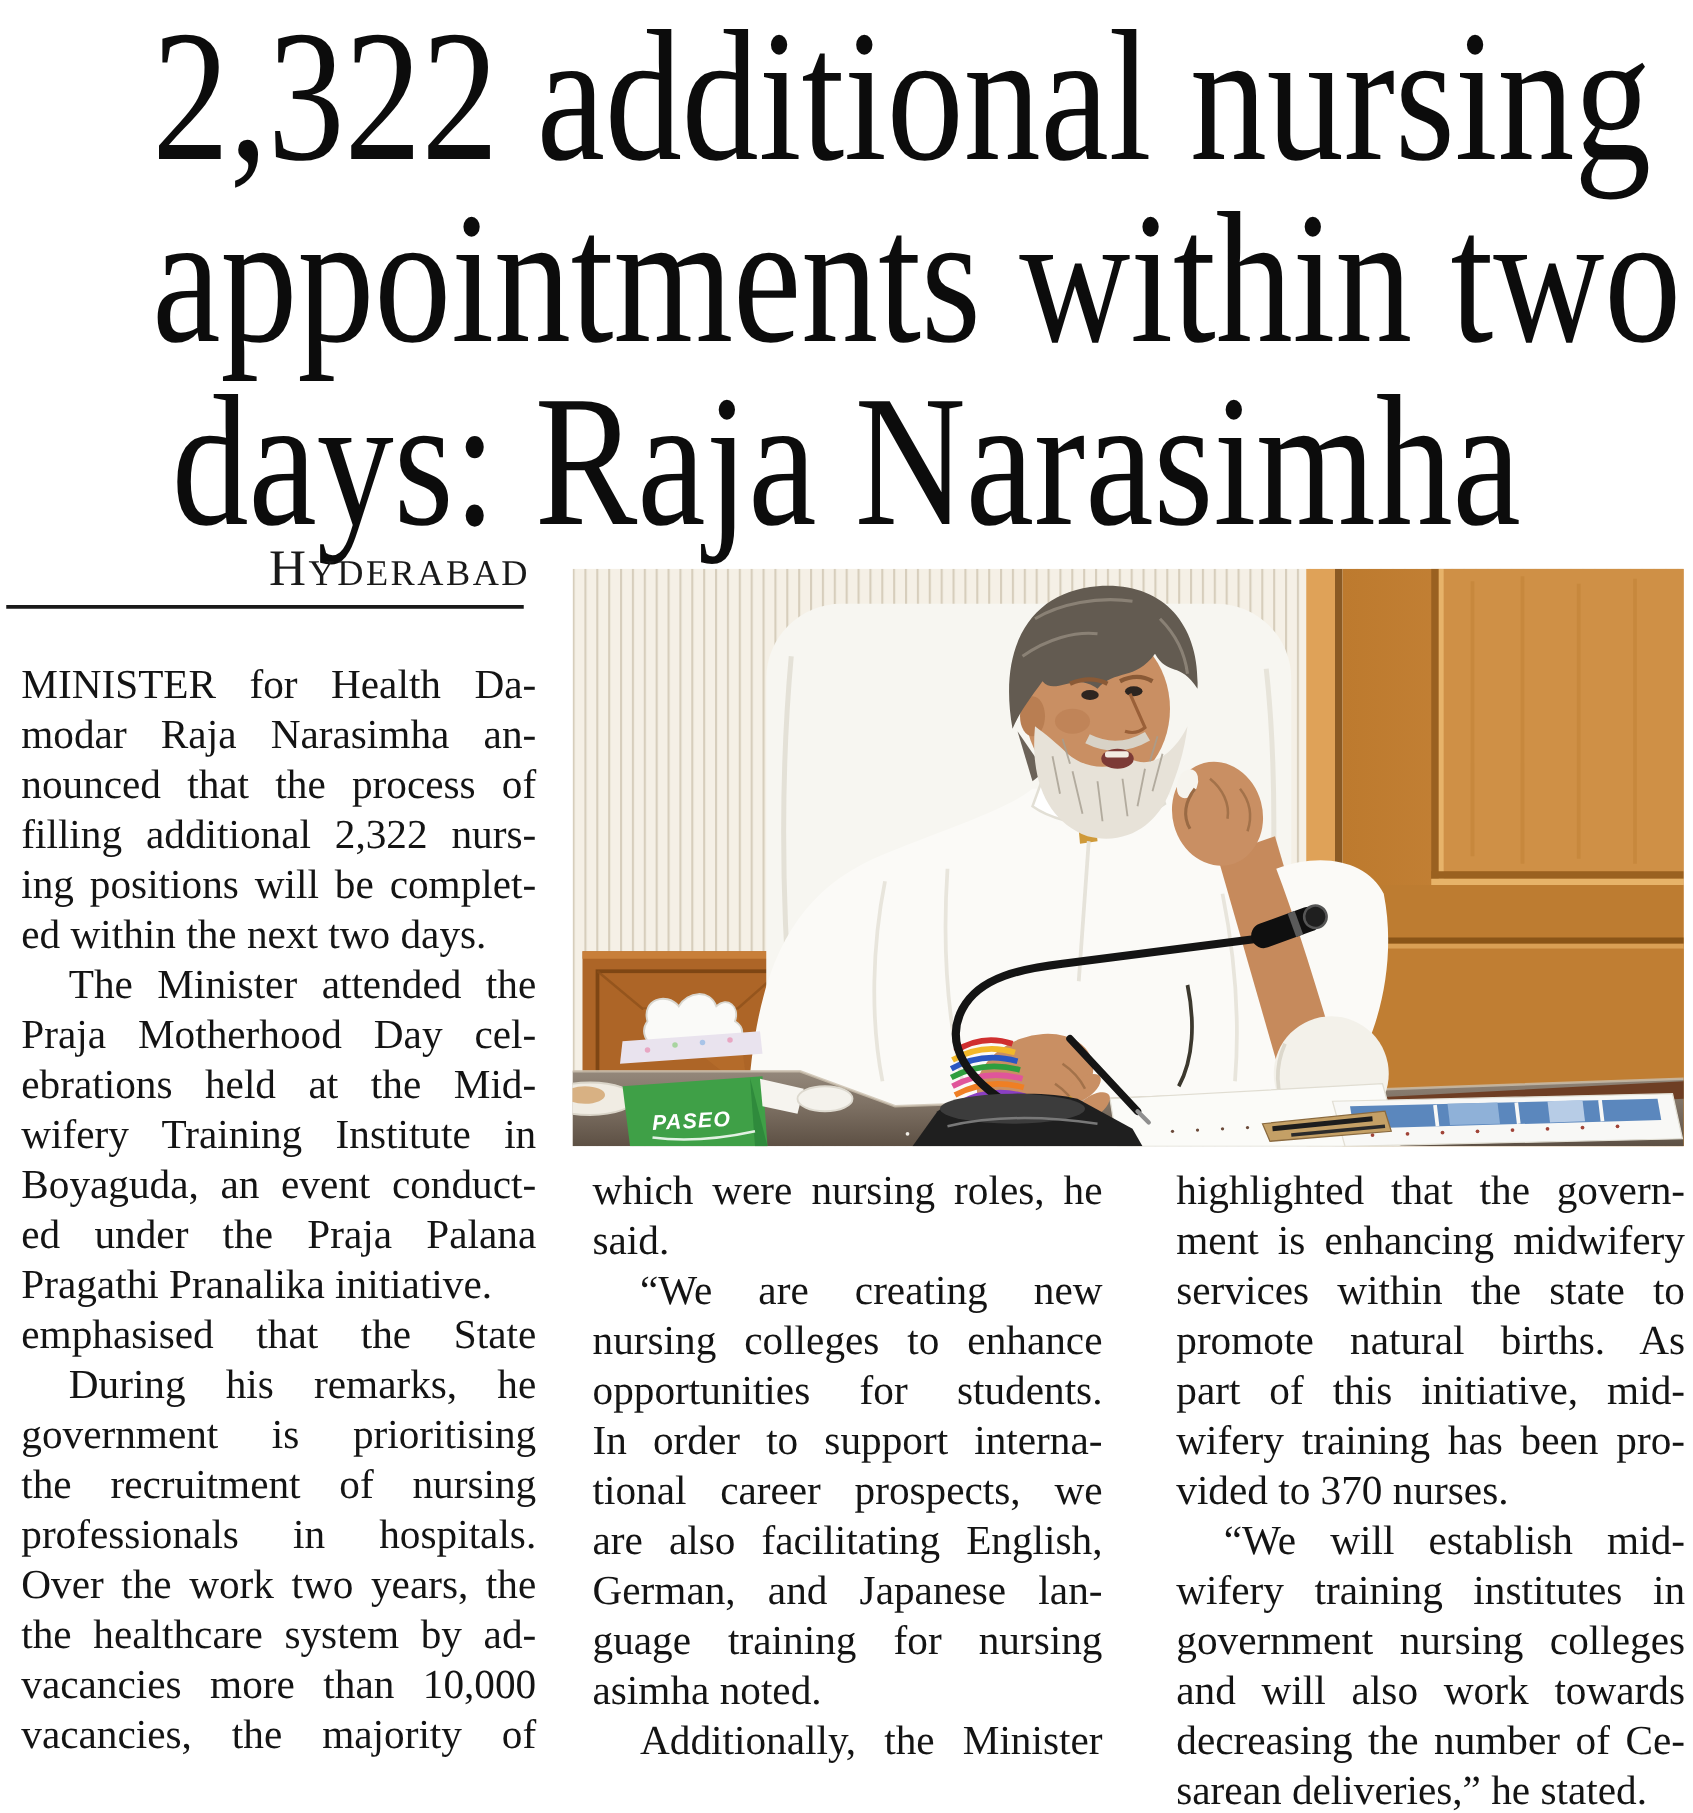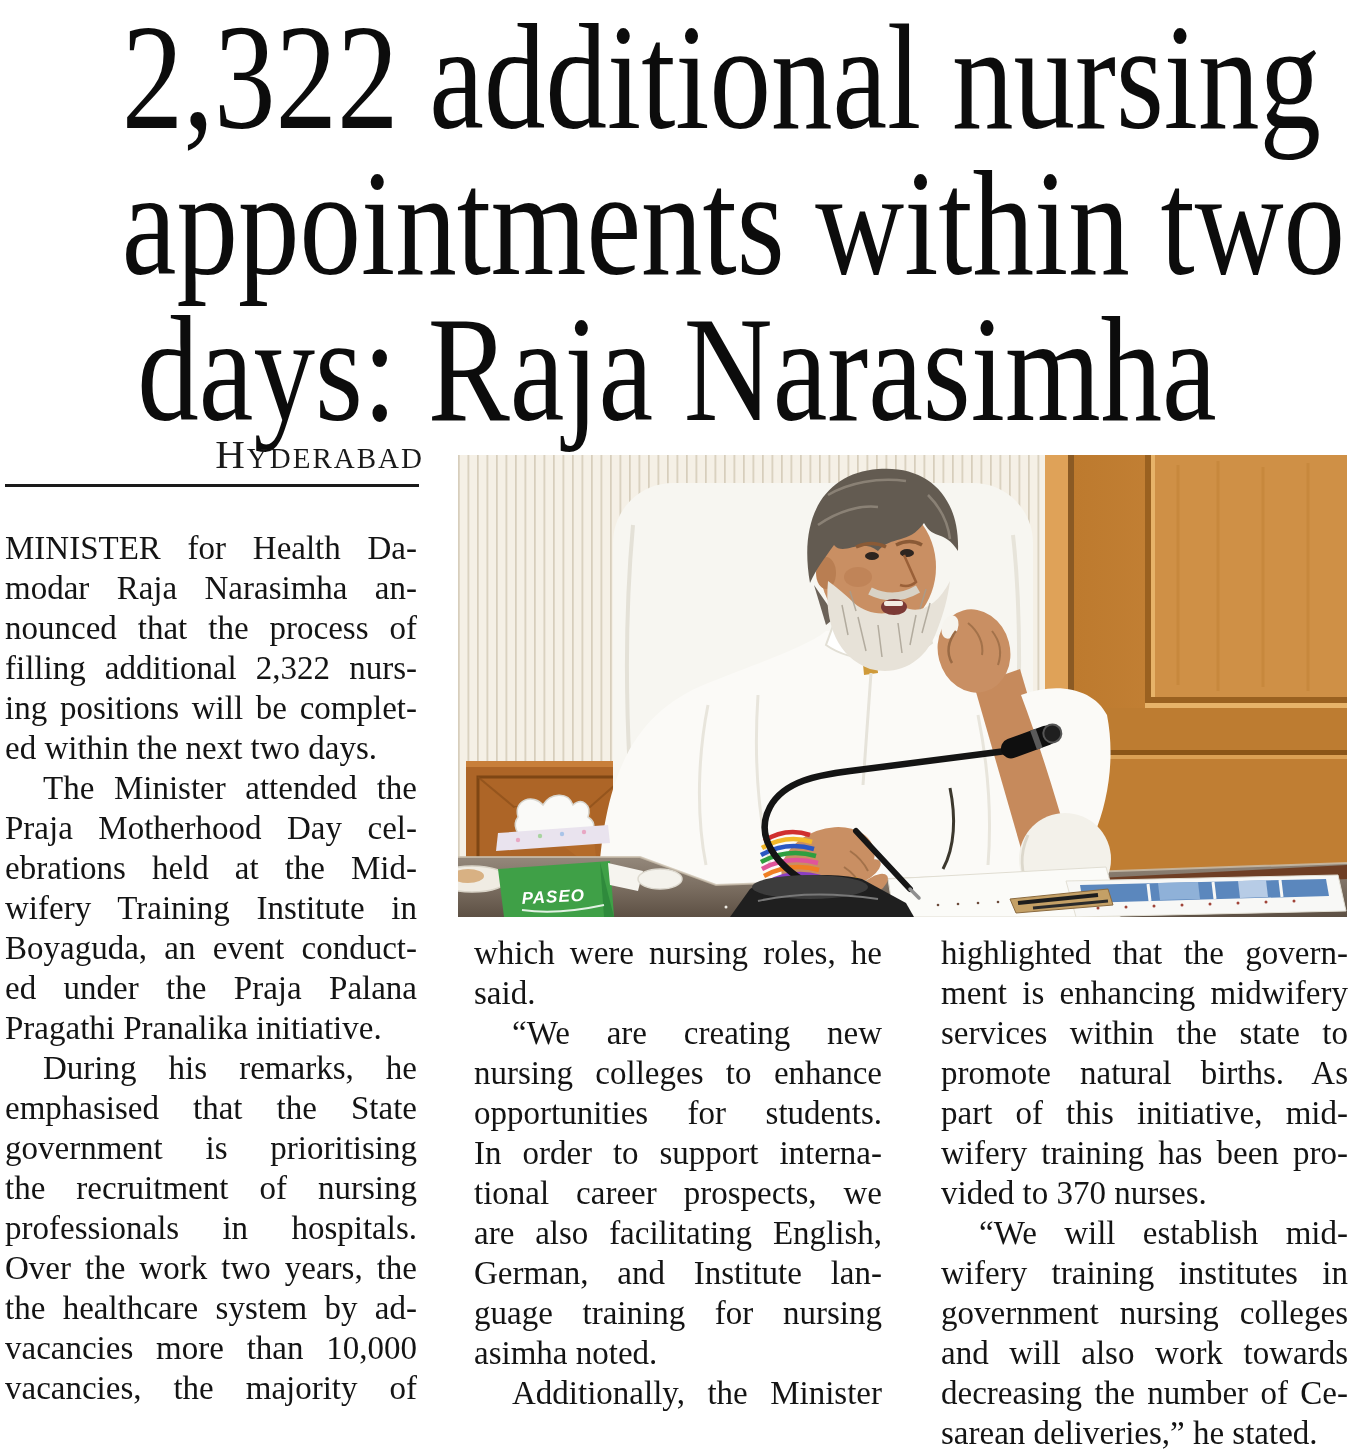--- a/index.html
+++ b/index.html
@@ -8,21 +8,21 @@
   
   .headline{position:absolute;top:4px;left:0;width:1354px;}
   .hl{font-size:150px;line-height:146px;white-space:nowrap;text-align:center;
       letter-spacing:0px;transform:scaleX(0.82);transform-origin:50% 50%;color:#0c0c0c;}
   
   .dateline{position:absolute;left:0px;top:430px;width:424px;text-align:right;
             font-variant:small-caps;font-size:41px;letter-spacing:2px;color:#1a1a1a;}
   .rule{position:absolute;left:5px;top:484px;width:414px;height:3px;background:#1a1a1a;}
   
   .col{position:absolute;font-size:33px;color:#141414;}
-  .col1{left:5px;top:528px;width:412px;}
+  .col1{left:17px;top:528px;width:412px;}
   .col2{left:474px;top:933px;width:408px;}
   .col3{left:941px;top:933px;width:407px;}
   .bl{height:40px;line-height:40px;text-align:justify;text-align-last:justify;text-justify:inter-word;}
   .bl.ind{text-indent:38px;}
   .bl.end{text-align-last:left;}
   
   .photo{position:absolute;left:458px;top:455px;width:889px;height:462px;}
   .photo svg{display:block;width:889px;height:462px;}
 </style>
 </head>
@@ -46,40 +46,40 @@
       <div class="bl">filling additional 2,322 nurs-</div>
       <div class="bl">ing positions will be complet-</div>
       <div class="bl end">ed within the next two days.</div>
       <div class="bl ind">The Minister attended the</div>
       <div class="bl">Praja Motherhood Day cel-</div>
       <div class="bl">ebrations held at the Mid-</div>
       <div class="bl">wifery Training Institute in</div>
       <div class="bl">Boyaguda, an event conduct-</div>
       <div class="bl">ed under the Praja Palana</div>
       <div class="bl end">Pragathi Pranalika initiative.</div>
+      <div class="bl">emphasised that the State</div>
       <div class="bl ind">During his remarks, he</div>
-      <div class="bl">emphasised that the State</div>
       <div class="bl">government is prioritising</div>
       <div class="bl">the recruitment of nursing</div>
       <div class="bl">professionals in hospitals.</div>
       <div class="bl">Over the work two years, the</div>
       <div class="bl">the healthcare system by ad-</div>
       <div class="bl">vacancies more than 10,000</div>
       <div class="bl">vacancies, the majority of</div>
     </div>
   <div class="col col2">
       <div class="bl">which were nursing roles, he</div>
       <div class="bl end">said.</div>
       <div class="bl ind">“We are creating new</div>
       <div class="bl">nursing colleges to enhance</div>
       <div class="bl">opportunities for students.</div>
       <div class="bl">In order to support interna-</div>
       <div class="bl">tional career prospects, we</div>
       <div class="bl">are also facilitating English,</div>
-      <div class="bl">German, and Institute lan-</div>
+      <div class="bl">German, and Japanese lan-</div>
       <div class="bl">guage training for nursing</div>
       <div class="bl end">asimha noted.</div>
       <div class="bl ind">Additionally, the Minister</div>
     </div>
   <div class="col col3">
       <div class="bl">highlighted that the govern-</div>
       <div class="bl">ment is enhancing midwifery</div>
       <div class="bl">services within the state to</div>
       <div class="bl">promote natural births. As</div>
       <div class="bl">part of this initiative, mid-</div>

